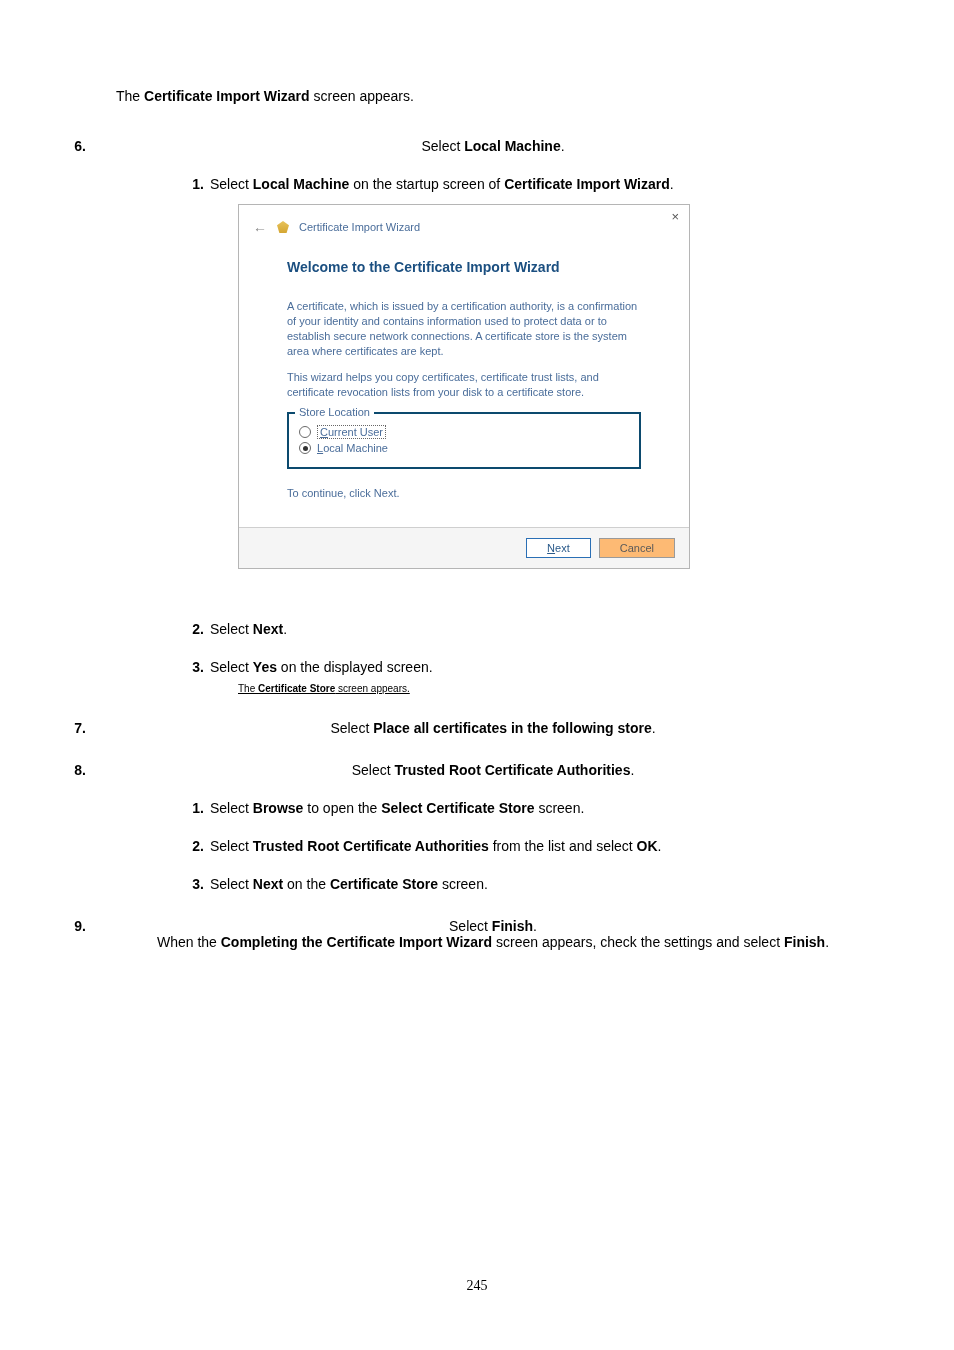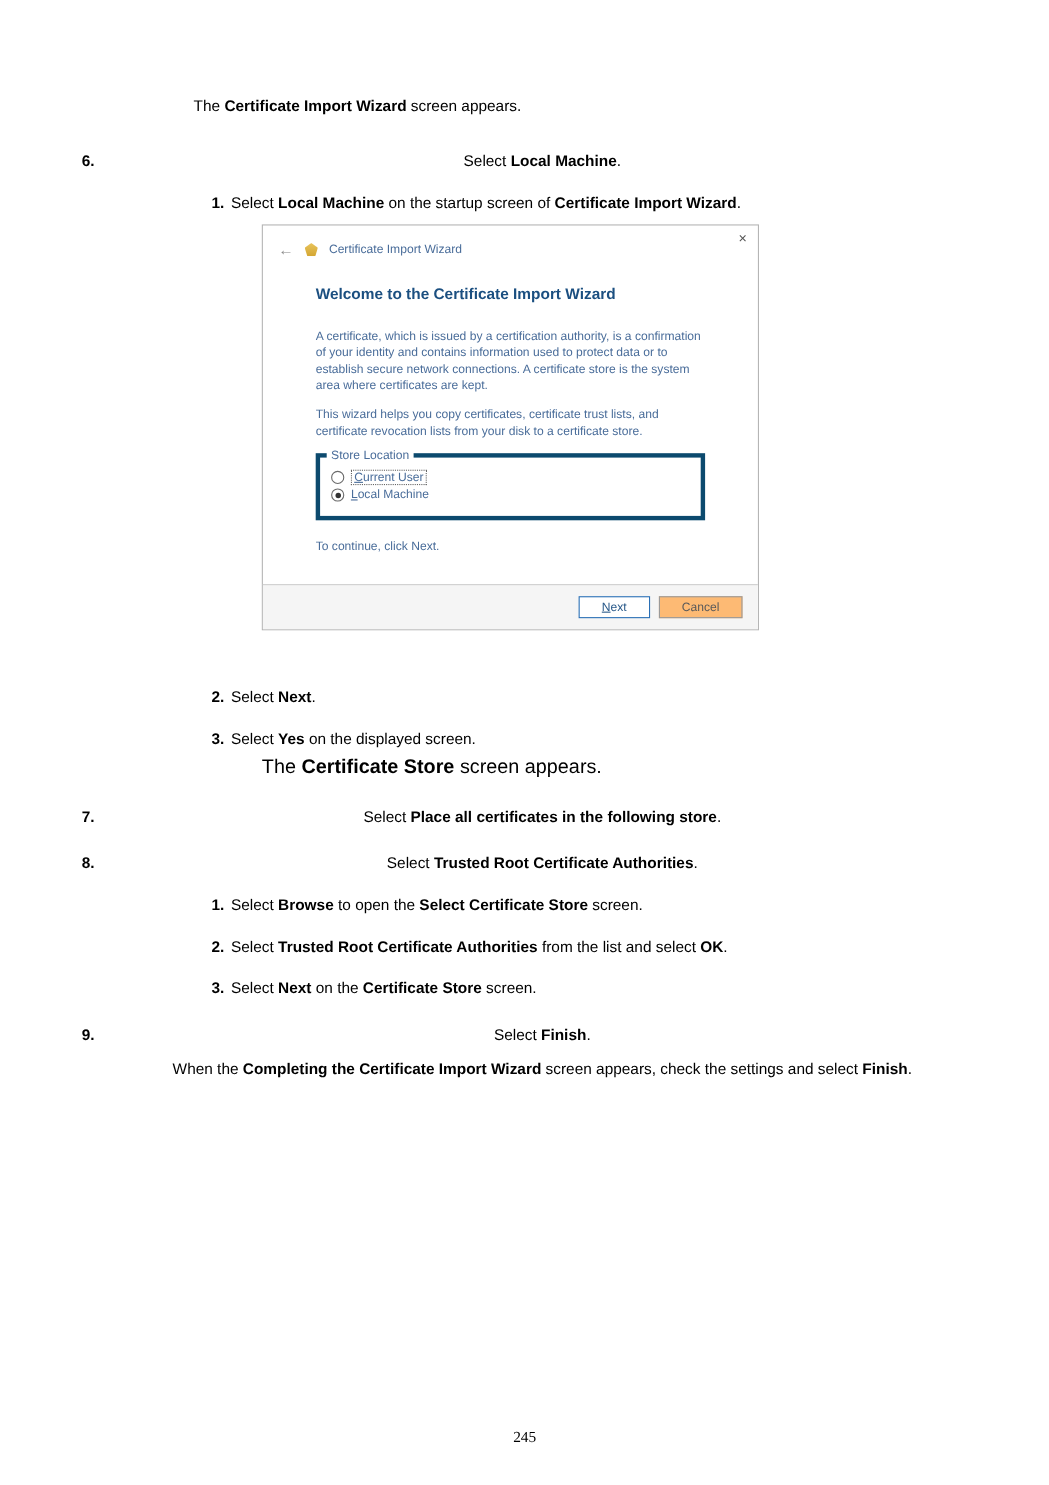--- a/index.html
+++ b/index.html
@@ -12,21 +12,21 @@
   }
   .page {
     width: 954px;
     min-height: 1350px;
     margin: 0 auto;
     padding: 88px 60px 40px 60px;
     box-sizing: border-box;
     position: relative;
   }
   .intro {
-    margin: 0 0 34px 116px;
+    margin: 0 0 34px 56px;
   }
   .step {
     display: flex;
     margin-bottom: 8px;
   }
   .step-num {
     width: 26px;
     font-weight: 700;
     text-align: right;
     margin-right: 6px;
@@ -50,21 +50,22 @@
     width: 22px;
     font-weight: 700;
     text-align: right;
     margin-right: 6px;
   }
   .sub-text {
     flex: 1;
   }
   .indent-note {
     margin: 8px 0 0 28px;
-    font-size: 18px;
+    font-size: 10px;
+    text-decoration: underline;
   }
   .bold { font-weight: 700; }
   .u { text-decoration: underline; }
 
   
   .wiz {
     width: 452px;
     margin: 12px 0 30px 28px;
     border: 1px solid #b5b5b5;
     box-sizing: border-box;
@@ -100,21 +101,21 @@
     padding: 24px 48px 28px 48px;
   }
   .wiz-h {
     font-weight: 700;
     font-size: 14px;
     color: #1b4f80;
     margin-bottom: 24px;
   }
   .wiz-p { color:#4a6d9a; line-height:1.35; margin-bottom:12px; }
   .wiz-fieldset {
-    border:4px solid #0c4a6e;
+    border:2px solid #0c4a6e;
     padding: 8px 10px 10px 10px;
     margin-top:10px;
     position: relative;
   }
   .wiz-legend {
     position:absolute; top:-8px; left:6px;
     background:#fff; padding:0 4px; color:#4a6d9a;
   }
   .wiz-radio {
     display:flex; align-items:center; gap:6px;
@@ -156,21 +157,21 @@
   }
 
   .section-step {
     margin-top: 26px;
   }
   .body-para {
     margin: 10px 0 0 32px;
   }
   .page-num {
     position:absolute;
-    bottom:34px;
+    bottom:56px;
     left:0; right:0;
     text-align:center;
     font-family: "Times New Roman", serif;
     font-size:14px;
   }
 </style>
 </head>
 <body>
 
 <div class="page">
@@ -283,20 +284,20 @@
           <span>Select </span><span class="bold">Next</span><span> on the </span><span class="bold">Certificate Store</span><span> screen.</span>
         </div>
       </div>
     </div>
   </div>
 
   <div class="step section-step">
     <div class="step-num">9.</div>
     <div class="step-text">
       <span>Select </span><span class="bold">Finish</span><span>.</span>
-      <div class="body-para" style="margin-left:0;margin-top:15px;">
+      <div class="body-para" style="margin-left:0;margin-top:0;">
         <span>When the </span><span class="bold">Completing the Certificate Import Wizard</span><span> screen appears, check the settings and select </span><span class="bold">Finish</span><span>.</span>
       </div>
     </div>
   </div>
 
   <div class="page-num">245</div>
 </div>
 
 </body></html>

